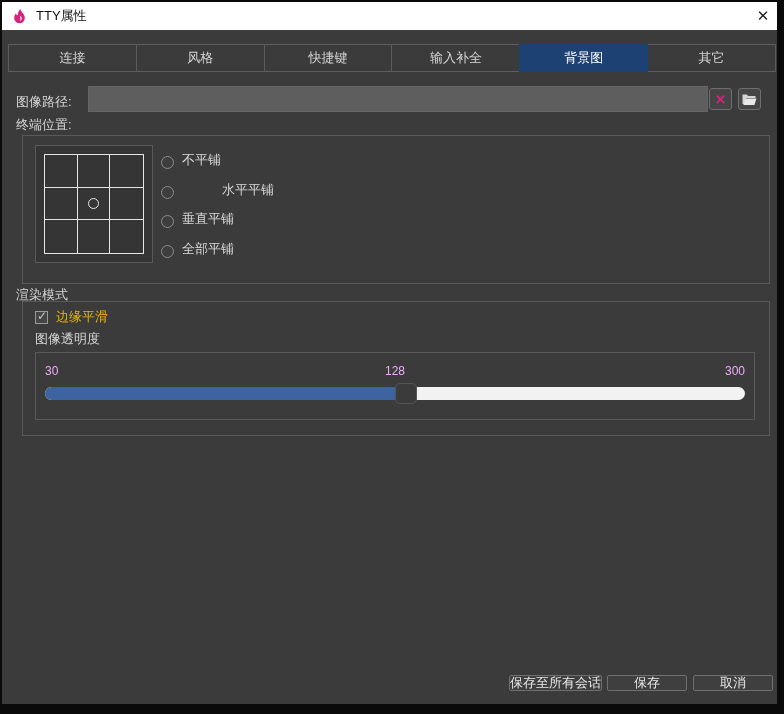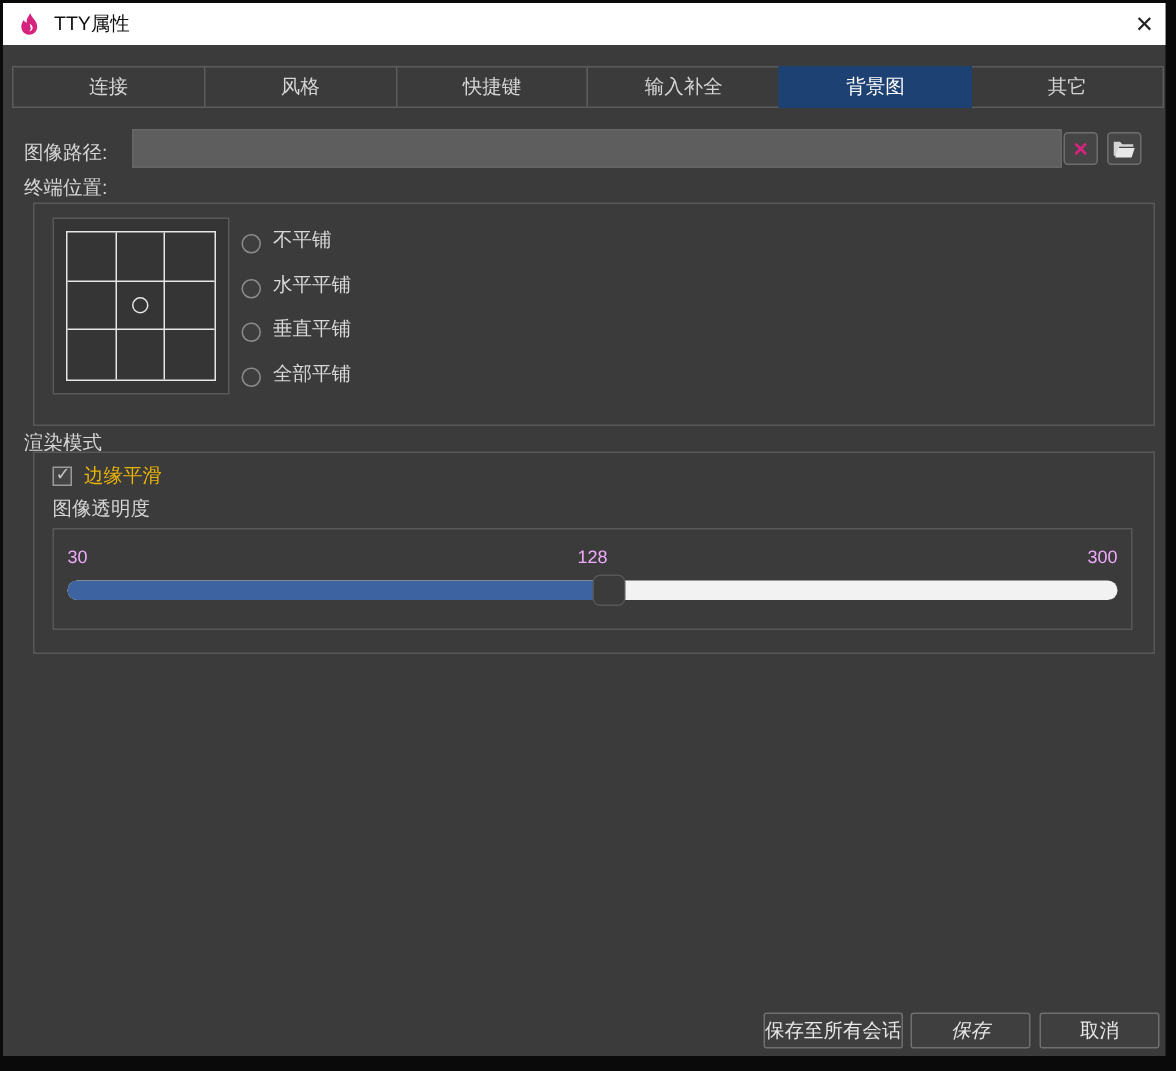--- a/index.html
+++ b/index.html
@@ -75,25 +75,25 @@
   .num-cur { left:0; width:100%; text-align:center; }
   .num-max { right:9px; }
   .slider-track-area { position:absolute; left:9px; right:9px; top:30px; height:22px; }
   .slider-track { position:absolute; left:0; right:0; top:4px; height:13px;
     background:#f2f2f2; border-radius:7px; overflow:hidden; }
   .slider-fill { position:absolute; left:0; top:0; bottom:0; background:#3d64a0; }
   .slider-handle { position:absolute; top:0; width:22px; height:21px;
     background:#3b3b3b; border:1px solid #565656; border-radius:5px; }
 
   
-  .footer-btn { position:absolute; top:673px; height:24px; background:#3f3f3f;
+  .footer-btn { position:absolute; top:673px; height:16px; background:#3f3f3f;
     border:1px solid #6f6f6f; border-radius:2px; color:#e8e8e8; font-size:13px;
     display:flex; align-items:center; justify-content:center; }
   #btn-save-all { left:507px; width:93px; }
-  #btn-save     { left:605px; width:80px;font-style:italic; }
+  #btn-save     { left:605px; width:80px; }
   #btn-cancel   { left:691px; width:80px; }
 </style>
 </head>
 <body>
 
 <div class="window">
 
   <div class="titlebar">
     <svg class="app-icon" viewBox="0 0 24 24">
       <path fill="#d6247e" d="M13 1c.8 4.4 6.5 7 6.5 13a7.5 7.5 0 1 1-15 0c0-2.4 1-4.5 2.3-6.4.5 1.3 1.7 2.3 3.2 2.5C8.6 7 11.5 4.2 13 1z"></path>
@@ -139,21 +139,21 @@
         <div class="grid-cell"></div>
         <div class="grid-cell"></div>
         <div class="grid-cell"></div>
       </div>
     </div>
 
     <div class="radio-row" style="top:17px;">
       <div class="radio-circle"></div>
       <span class="radio-label">不平铺</span>
     </div>
-    <div class="radio-row" style="top:47px;">
+    <div class="radio-row" style="top:47px;gap:40px;">
       <div class="radio-circle"></div>
       <span class="radio-label">水平平铺</span>
     </div>
     <div class="radio-row" style="top:76px;">
       <div class="radio-circle"></div>
       <span class="radio-label">垂直平铺</span>
     </div>
     <div class="radio-row" style="top:106px;">
       <div class="radio-circle"></div>
       <span class="radio-label">全部平铺</span>

